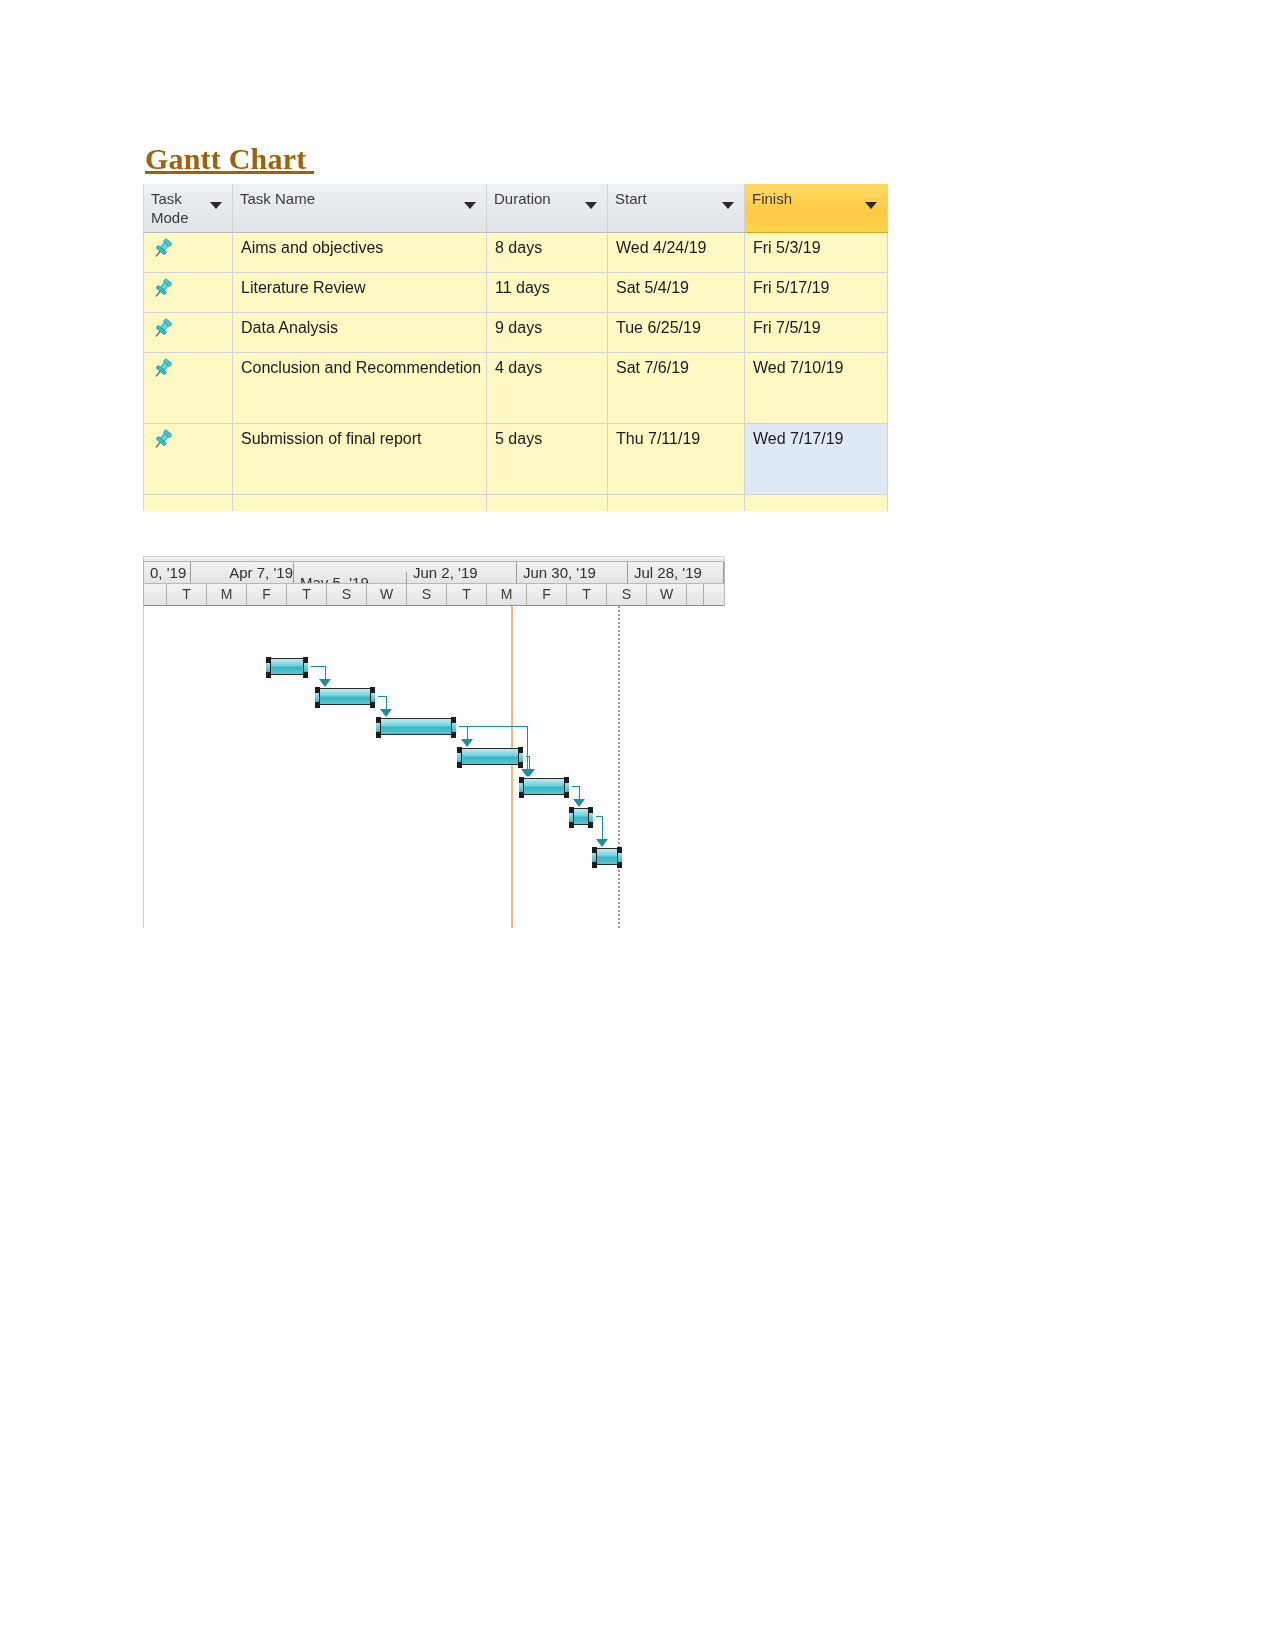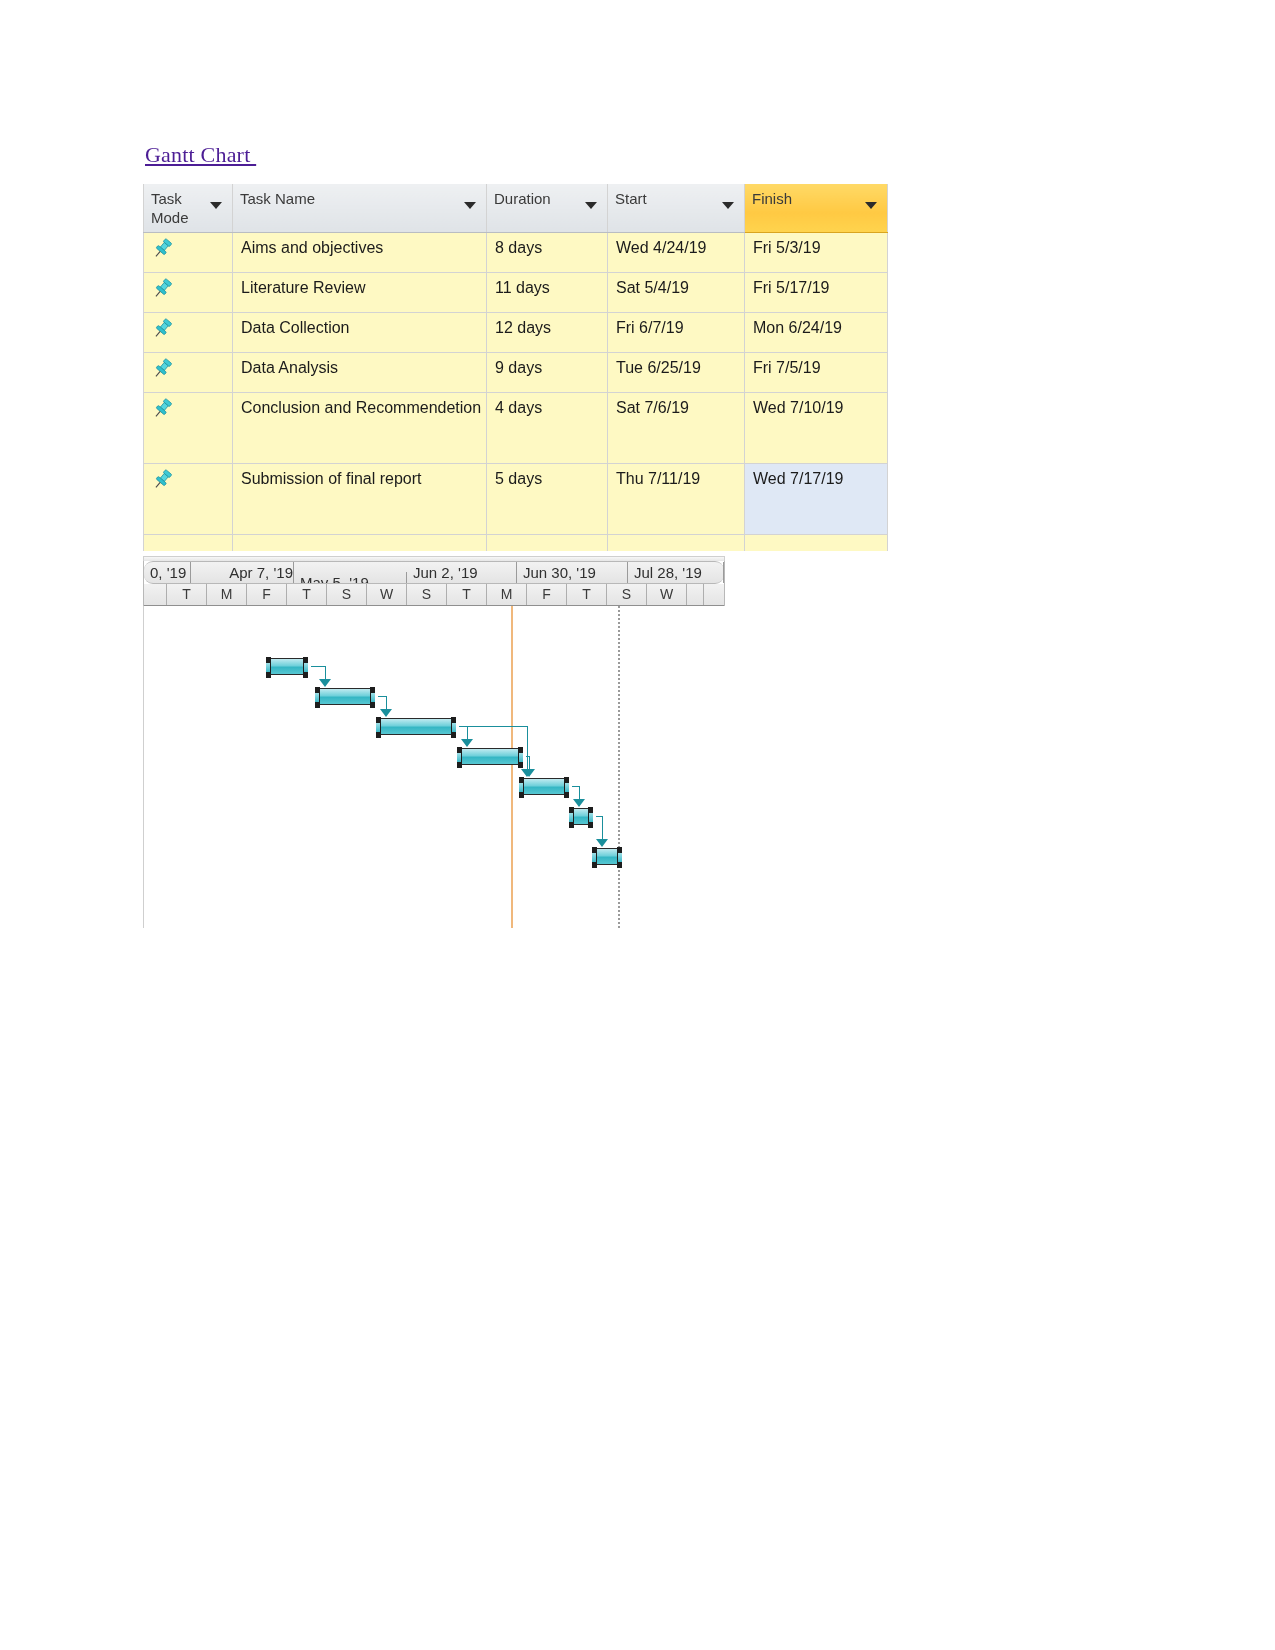--- a/index.html
+++ b/index.html
@@ -15,25 +15,26 @@
     position: relative;
     overflow: hidden;
   }
 
   
   .page-heading {
     position: absolute;
     left: 145px;
     top: 142px;
     font-family: "Liberation Serif", serif;
-    font-size: 22px;
-    color: #4c1d95;
+    font-size: 30px;
+    color: #a16207;
     text-decoration: underline;
     letter-spacing: 0.2px;
     white-space: pre;
+    font-weight: bold;
   }
 
   
   .task-table {
     position: absolute;
     left: 143px;
     top: 184px;
     width: 744px;
     border-collapse: collapse;
     table-layout: fixed;
@@ -149,21 +150,20 @@
   }
   .tl-row {
     display: flex;
     background: linear-gradient(#f2f2f2, #e4e4e4);
     box-sizing: border-box;
   }
   .tl-row.months {
     height: 23px;
     border-top: 1px solid #b8b8b8;
     border-bottom: 1px solid #b8b8b8;
-    border-radius: 9px;
   }
   .tl-row.days {
     height: 22px;
     border-bottom: 1px solid #8f8f8f;
   }
   .tl-month {
     border-right: 1px solid #9a9a9a;
     box-sizing: border-box;
     font-size: 15px;
     color: #2f2f2f;
@@ -322,36 +322,20 @@
         <td class="cell-mode">
           <svg class="pin-icon" viewBox="0 0 24 24" xmlns="http://www.w3.org/2000/svg">
             <g transform="rotate(40 12 11)">
               <rect x="8" y="2" width="8" height="4" rx="1" fill="#3ec9d4" stroke="#1b8f9c" stroke-width="0.7"></rect>
               <rect x="9.4" y="6" width="5.2" height="6" fill="#56d6de" stroke="#1b8f9c" stroke-width="0.7"></rect>
               <rect x="6.6" y="12" width="10.8" height="3.4" rx="1" fill="#2fc0cd" stroke="#1b8f9c" stroke-width="0.7"></rect>
               <line x1="12" y1="15.4" x2="12" y2="22" stroke="#4a4a4a" stroke-width="1.1"></line>
             </g>
           </svg>
         </td>
-        <td class="cell-task-name">Data Collection</td>
-        <td class="cell-duration">12 days</td>
-        <td class="cell-start">Fri 6/7/19</td>
-        <td class="cell-finish">Mon 6/24/19</td>
-      </tr>
-      <tr>
-        <td class="cell-mode">
-          <svg class="pin-icon" viewBox="0 0 24 24" xmlns="http://www.w3.org/2000/svg">
-            <g transform="rotate(40 12 11)">
-              <rect x="8" y="2" width="8" height="4" rx="1" fill="#3ec9d4" stroke="#1b8f9c" stroke-width="0.7"></rect>
-              <rect x="9.4" y="6" width="5.2" height="6" fill="#56d6de" stroke="#1b8f9c" stroke-width="0.7"></rect>
-              <rect x="6.6" y="12" width="10.8" height="3.4" rx="1" fill="#2fc0cd" stroke="#1b8f9c" stroke-width="0.7"></rect>
-              <line x1="12" y1="15.4" x2="12" y2="22" stroke="#4a4a4a" stroke-width="1.1"></line>
-            </g>
-          </svg>
-        </td>
         <td class="cell-task-name">Data Analysis</td>
         <td class="cell-duration">9 days</td>
         <td class="cell-start">Tue 6/25/19</td>
         <td class="cell-finish">Fri 7/5/19</td>
       </tr>
       <tr class="tall">
         <td class="cell-mode">
           <svg class="pin-icon" viewBox="0 0 24 24" xmlns="http://www.w3.org/2000/svg">
             <g transform="rotate(40 12 11)">
               <rect x="8" y="2" width="8" height="4" rx="1" fill="#3ec9d4" stroke="#1b8f9c" stroke-width="0.7"></rect>

